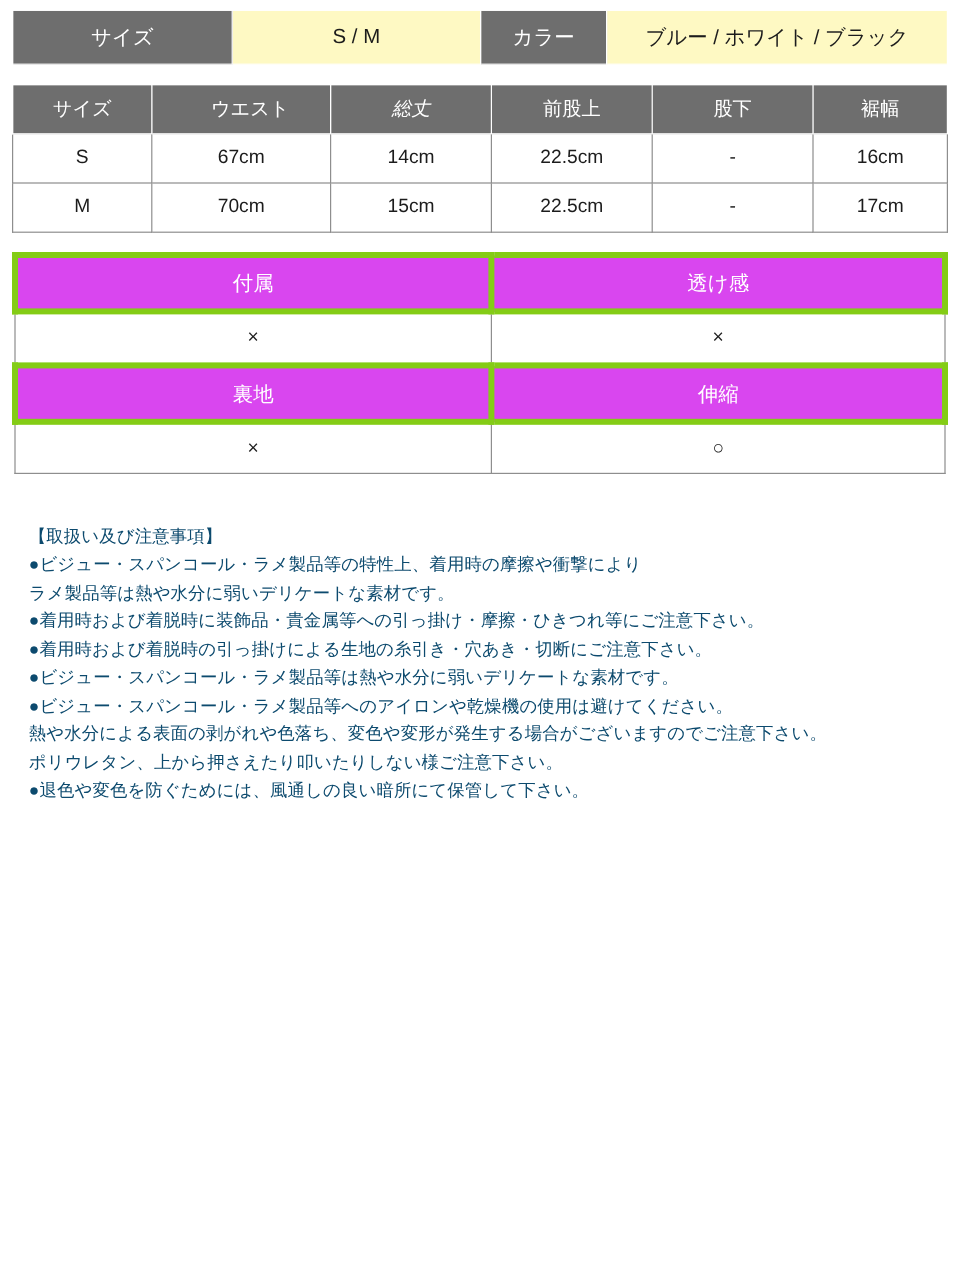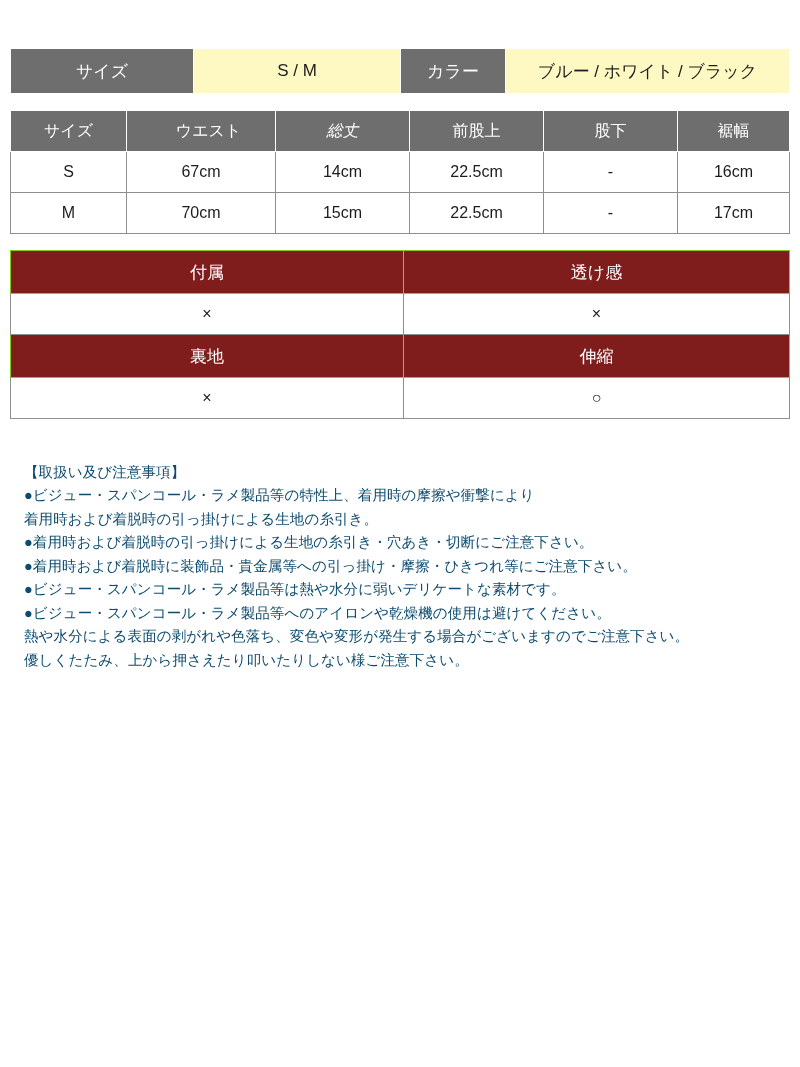--- a/index.html
+++ b/index.html
@@ -13,21 +13,20 @@
     font-family: "Liberation Sans", sans-serif;
     color: #1a1a1a;
     overflow: hidden;
   }
   .page {
     position: relative;
     width: 800px;
     height: 753px;
     box-sizing: border-box;
     padding: 8px 10px 0 10px;
-    margin-top: 40px;
   }
   table {
     border-collapse: collapse;
     width: 780px;
     table-layout: fixed;
   }
   .spec-table td {
     height: 44px;
     font-size: 17px;
     text-align: center;
@@ -71,26 +70,26 @@
     vertical-align: middle;
   }
   
   .attr-table {
     margin-top: 16px;
     width: 780px;
     border-collapse: collapse;
     table-layout: fixed;
   }
   .attr-table th {
-    background: #7f1d1d;
+    background: #d946ef;
     color: #ffffff;
     font-weight: normal;
     font-size: 17px;
     height: 40px;
-    border: 1px solid #84cc16;
+    border: 5px solid #84cc16;
     text-align: center;
     vertical-align: middle;
   }
   .attr-table td {
     background: #ffffff;
     color: #1c1c1c;
     font-size: 16px;
     height: 38px;
     border: 1px solid #8e8e8e;
     text-align: center;
@@ -170,22 +169,23 @@
     <tr>
       <td>×</td>
       <td>○</td>
     </tr>
   </tbody>
     </table>
 
   <div class="notes">
     <div>【取扱い及び注意事項】</div>
     <div>●ビジュー・スパンコール・ラメ製品等の特性上、着用時の摩擦や衝撃により</div>
-    <div>着用時および着脱時の引っ掛けによる生地の糸引き。</div>
+    <div>ラメ製品等は熱や水分に弱いデリケートな素材です。</div>
+    <div>●着用時および着脱時に装飾品・貴金属等への引っ掛け・摩擦・ひきつれ等にご注意下さい。</div>
     <div>●着用時および着脱時の引っ掛けによる生地の糸引き・穴あき・切断にご注意下さい。</div>
-    <div>●着用時および着脱時に装飾品・貴金属等への引っ掛け・摩擦・ひきつれ等にご注意下さい。</div>
     <div>●ビジュー・スパンコール・ラメ製品等は熱や水分に弱いデリケートな素材です。</div>
     <div>●ビジュー・スパンコール・ラメ製品等へのアイロンや乾燥機の使用は避けてください。</div>
     <div>熱や水分による表面の剥がれや色落ち、変色や変形が発生する場合がございますのでご注意下さい。</div>
-    <div>優しくたたみ、上から押さえたり叩いたりしない様ご注意下さい。</div>
+    <div>ポリウレタン、上から押さえたり叩いたりしない様ご注意下さい。</div>
+    <div>●退色や変色を防ぐためには、風通しの良い暗所にて保管して下さい。</div>
   </div>
 
 </div>
 
 </body></html>

